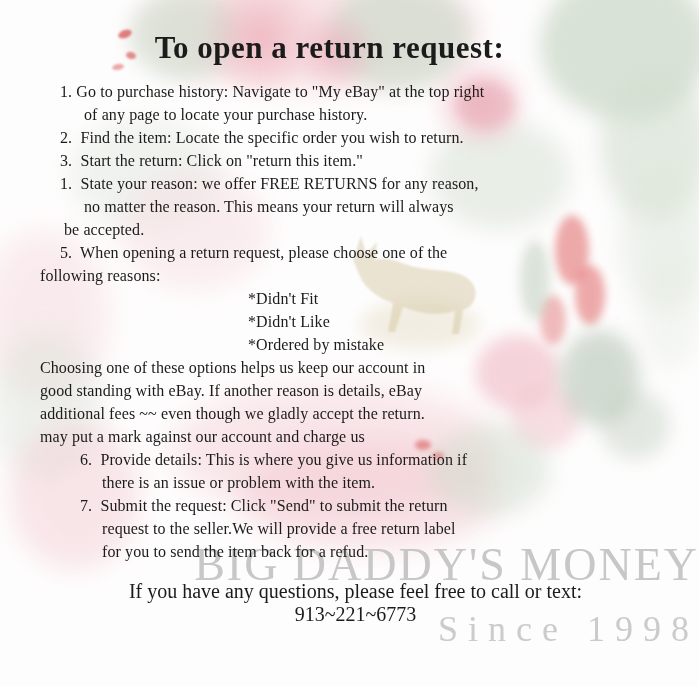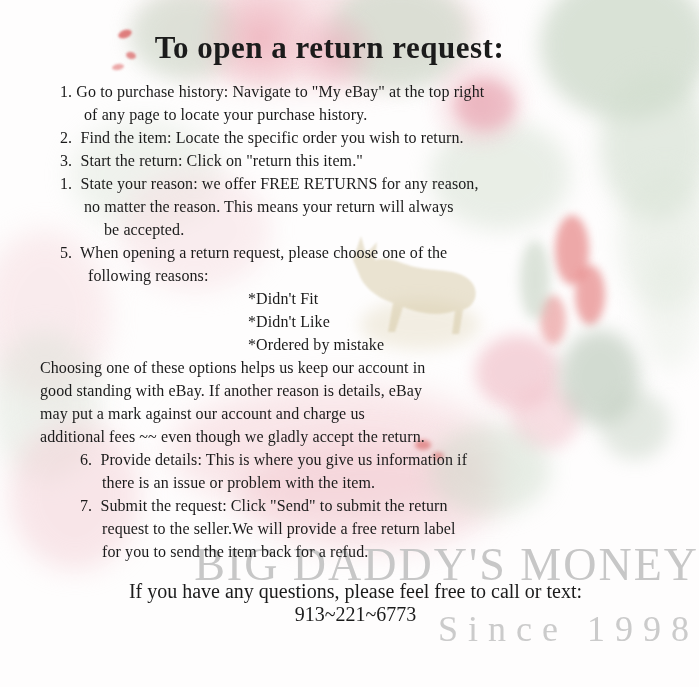--- a/index.html
+++ b/index.html
@@ -53,22 +53,22 @@
   .wm2{top:608px;font-size:36px;letter-spacing:10px;color:#cbcbcb;text-align:right;}
 
   
   .content{position:absolute;inset:0;z-index:3;}
   .title{margin:30px 0 0 0;text-align:center;transform:translateX(-20px);
          font-size:31px;font-weight:bold;letter-spacing:.5px;}
   .body-lines{margin-top:14px;}
   .ln{white-space:pre;font-size:16px;line-height:23px;height:23px;letter-spacing:.1px;}
   .in-a{padding-left:60px;}   
   .in-b{padding-left:84px;}   
-  .in-b2{padding-left:104px;}  
-  .in-c{padding-left:88px;}   
+  .in-b2{padding-left:64px;}  
+  .in-c{padding-left:40px;}   
   .in-r{padding-left:248px;}  
   .in-n{padding-left:40px;}   
   .in-d{padding-left:80px;}   
   .in-e{padding-left:102px;}  
   .footer{margin-top:17px;text-align:center;}
   .footer .fln{font-size:20px;line-height:23px;height:23px;white-space:pre;padding-left:12px;}
 </style>
 </head>
 <body>
 
@@ -133,22 +133,22 @@
       <div class="ln in-b2">be accepted.</div>
       <div class="ln in-a">5.  When opening a return request, please choose one of the</div>
       <div class="ln in-c">following reasons:</div>
 
       <div class="ln in-r">*Didn't Fit</div>
       <div class="ln in-r">*Didn't Like</div>
       <div class="ln in-r">*Ordered by mistake</div>
 
       <div class="ln in-n">Choosing one of these options helps us keep our account in</div>
       <div class="ln in-n">good standing with eBay. If another reason is details, eBay</div>
+      <div class="ln in-n">additional fees ~~ even though we gladly accept the return.</div>
       <div class="ln in-n">may put a mark against our account and charge us</div>
-      <div class="ln in-n">additional fees ~~ even though we gladly accept the return.</div>
 
       <div class="ln in-d">6.  Provide details: This is where you give us information if</div>
       <div class="ln in-e">there is an issue or problem with the item.</div>
       <div class="ln in-d">7.  Submit the request: Click "Send" to submit the return</div>
       <div class="ln in-e">request to the seller.We will provide a free return label</div>
       <div class="ln in-e">for you to send the item back for a refud.</div>
     </div>
 
     <div class="footer">
       <div class="fln">If you have any questions, please feel free to call or text:</div>

